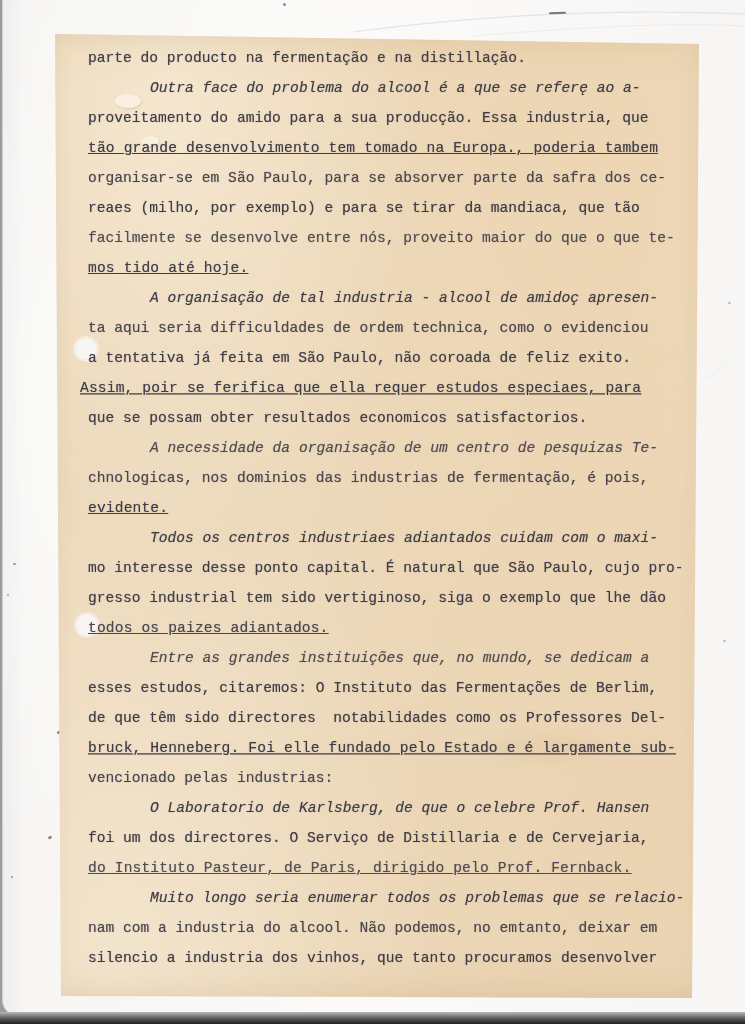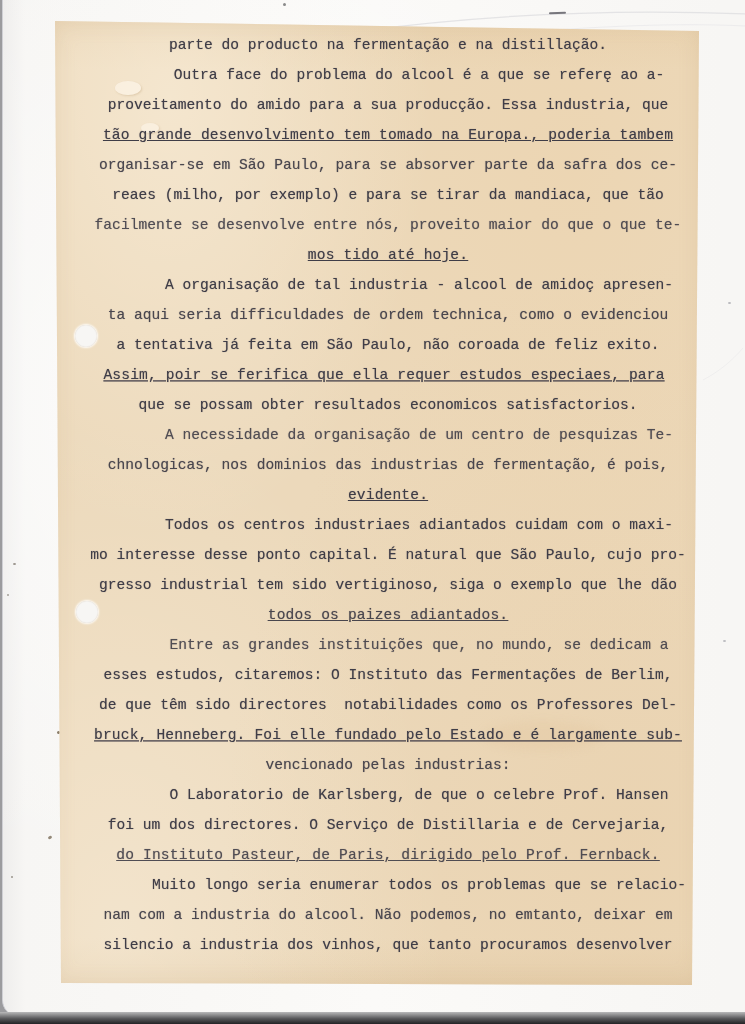--- a/index.html
+++ b/index.html
@@ -31,51 +31,50 @@
   .speck.s4{left:45px;top:836px;width:4px;height:3px;background:#938878;transform:rotate(-30deg);}
   .speck.s5{left:8px;top:876px;width:2px;height:2px;background:#9a948c;}
   .speck.s6{left:725px;top:302px;width:3px;height:2px;background:#b9b9bd;}
   .speck.s7{left:720px;top:640px;width:3px;height:2px;background:#bcbcc0;}
   .speck.s8{left:280px;top:3px;width:3px;height:3px;background:#8a8a8a;}
   .dash{
     position:absolute;left:546px;top:12px;width:17px;height:2px;
     background:#77767c;transform:rotate(-2deg);border-radius:1px;
   }
   .paper{
-    position:absolute;left:50px;top:21px;width:648px;height:965px;
+    position:absolute;left:50px;top:34px;width:648px;height:965px;
     background:
       radial-gradient(ellipse at 18% 8%, rgba(255,246,230,.45), transparent 35%),
       radial-gradient(ellipse at 80% 15%, rgba(236,205,160,.30), transparent 45%),
       radial-gradient(ellipse at 90% 85%, rgba(228,196,152,.28), transparent 50%),
       radial-gradient(ellipse at 10% 95%, rgba(255,248,236,.35), transparent 40%),
       linear-gradient(#e8d3b2, var(--paper) 5%, var(--paper) 95%, #e6d1b0);
     clip-path:polygon(2px 0, 646px 10px, 639px 964px, 8px 962px);
     box-shadow:inset 0 0 22px rgba(185,152,105,.22);
-    text-align:center;
   }
   .stain{position:absolute;border-radius:50%;pointer-events:none;}
   .stain.t1{left:62px;top:60px;width:26px;height:14px;background:rgba(255,250,240,.55);box-shadow:1px 1px 2px rgba(190,160,120,.35);}
   .stain.t2{left:88px;top:102px;width:18px;height:10px;background:rgba(255,250,240,.5);box-shadow:1px 1px 2px rgba(190,160,120,.3);}
   .stain.t3{left:430px;top:700px;width:120px;height:30px;background:rgba(222,190,146,.18);filter:blur(4px);}
   .hole{
     position:absolute;width:22px;height:22px;border-radius:50%;
     background:var(--backing);
     box-shadow:0 0 2px 1px rgba(255,255,255,.9), inset 0 0 1px rgba(160,140,110,.4);
   }
   .hole.h1{left:22px;top:304px;}
   .hole.h2{left:23px;top:580px;}
   .text{
     position:absolute;left:35px;top:9px;width:600px;
     font-size:14.6px;line-height:30px;color:var(--ink);
     white-space:pre;
     text-shadow:0 0 1px rgba(64,60,72,.55);
     filter:blur(.28px);
   }
   .line{height:30px;}
-  .line.indent{padding-left:62px;}
+  .line.indent{padding-left:62px;font-style:italic;}
   .line.outdent{margin-left:-8px;}
   .line:nth-child(3n){transform:translateY(.4px);}
   .line:nth-child(4n){letter-spacing:.15px;text-decoration:underline;}
   .line:nth-child(7n){opacity:.9;}
   .line:nth-child(5n){opacity:.94;}
   .scanner-edge{
     position:absolute;left:0;bottom:0;width:745px;height:12px;
     background:linear-gradient(#b9b9ba, #58585a 55%, var(--edge));
   }
 </style>

